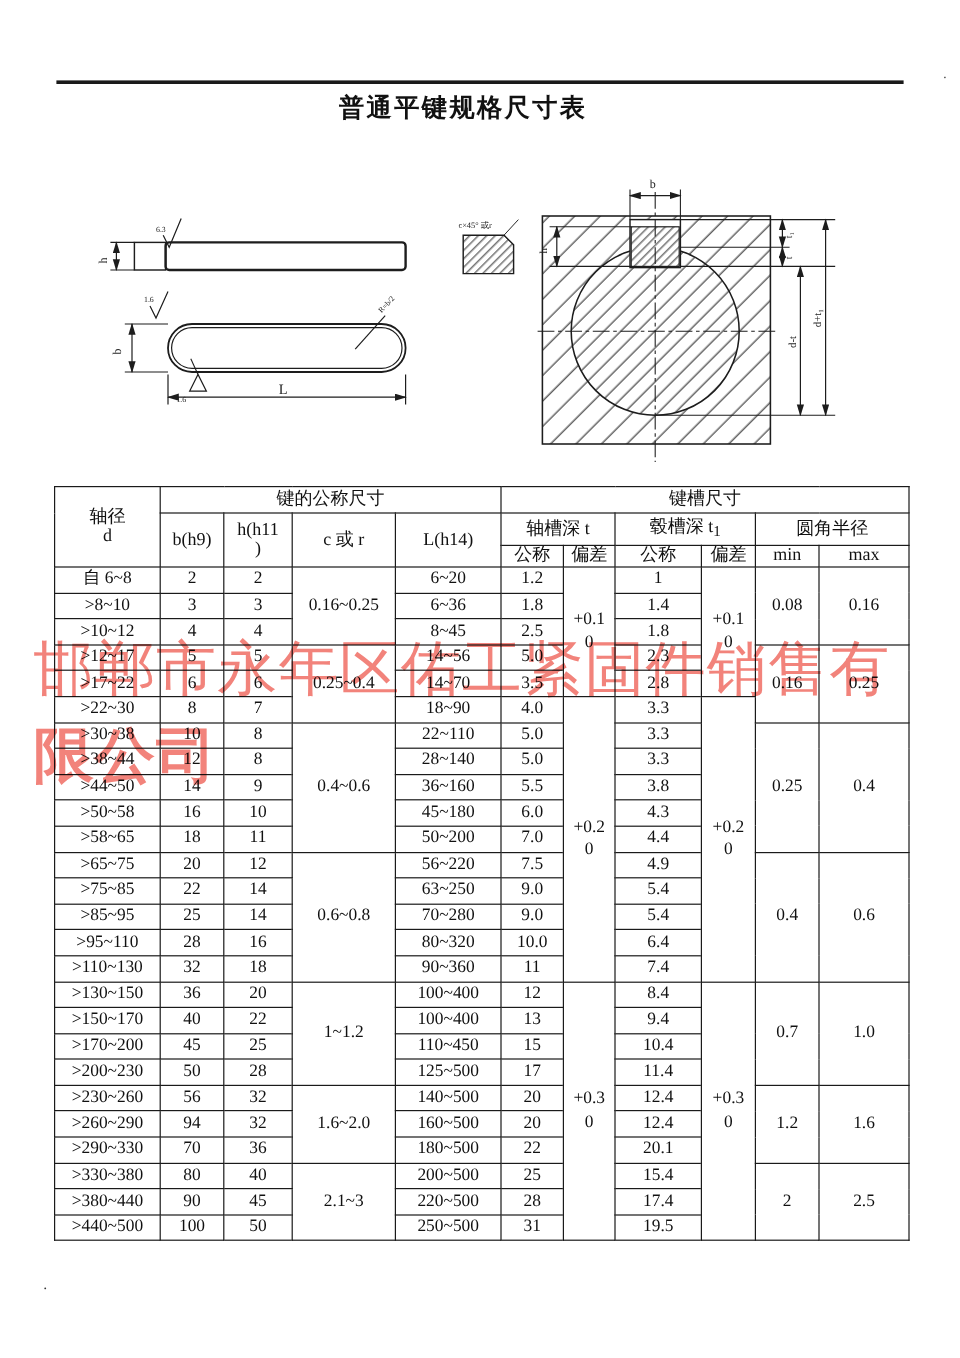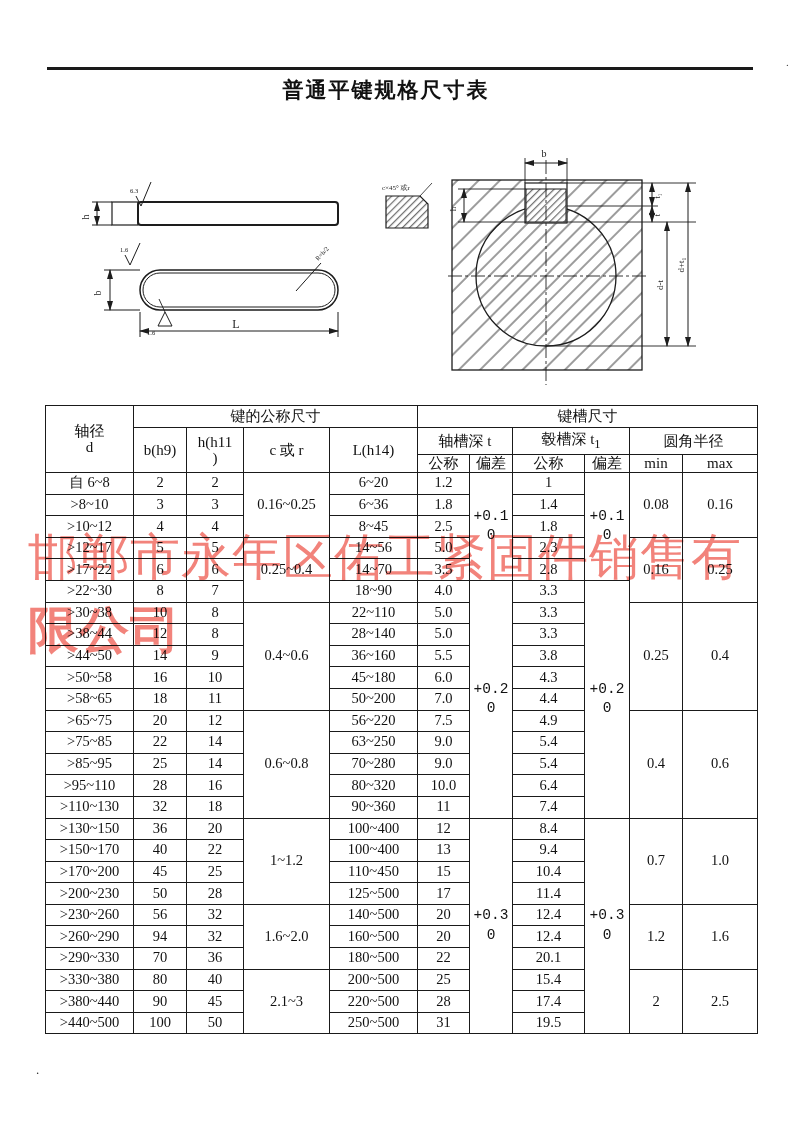--- a/index.html
+++ b/index.html
@@ -22,21 +22,21 @@
     position:absolute;left:45px;top:405px;width:712px;
     border-collapse:collapse;table-layout:fixed;background:transparent;z-index:1;
   }
   .spec-table th,.spec-table td{
     border:1px solid #1a1a1a;padding:0;text-align:center;vertical-align:middle;
     font-weight:normal;font-size:14.5px;line-height:1.1;overflow:hidden;
   }
   .spec-table thead th{font-size:15px;}
   .spec-table tbody tr{height:21.6px;}
   .h1row{height:22px;}.h2row{height:27px;}.h3row{height:18px;}
-  .dev-cell div{line-height:1.35;font-family:Liberation Mono, monospace;}
+  .dev-cell div{line-height:1.35;}
   .dev-pad-0{vertical-align:top;padding-top:22px;}
   .dev-pad-1{vertical-align:top;padding-top:44px;}
   .dev-pad-2{vertical-align:top;padding-top:44px;}
 
   .watermark{
     position:absolute;left:0;top:0;width:800px;height:1132px;z-index:3;
     pointer-events:none;mix-blend-mode:multiply;
     font-family:"Liberation Sans","DejaVu Sans",sans-serif;color:#f2837b;margin-left:20px;
   }
   .wm-line1{position:absolute;left:8px;top:524px;font-size:50px;letter-spacing:1px;white-space:nowrap;}

